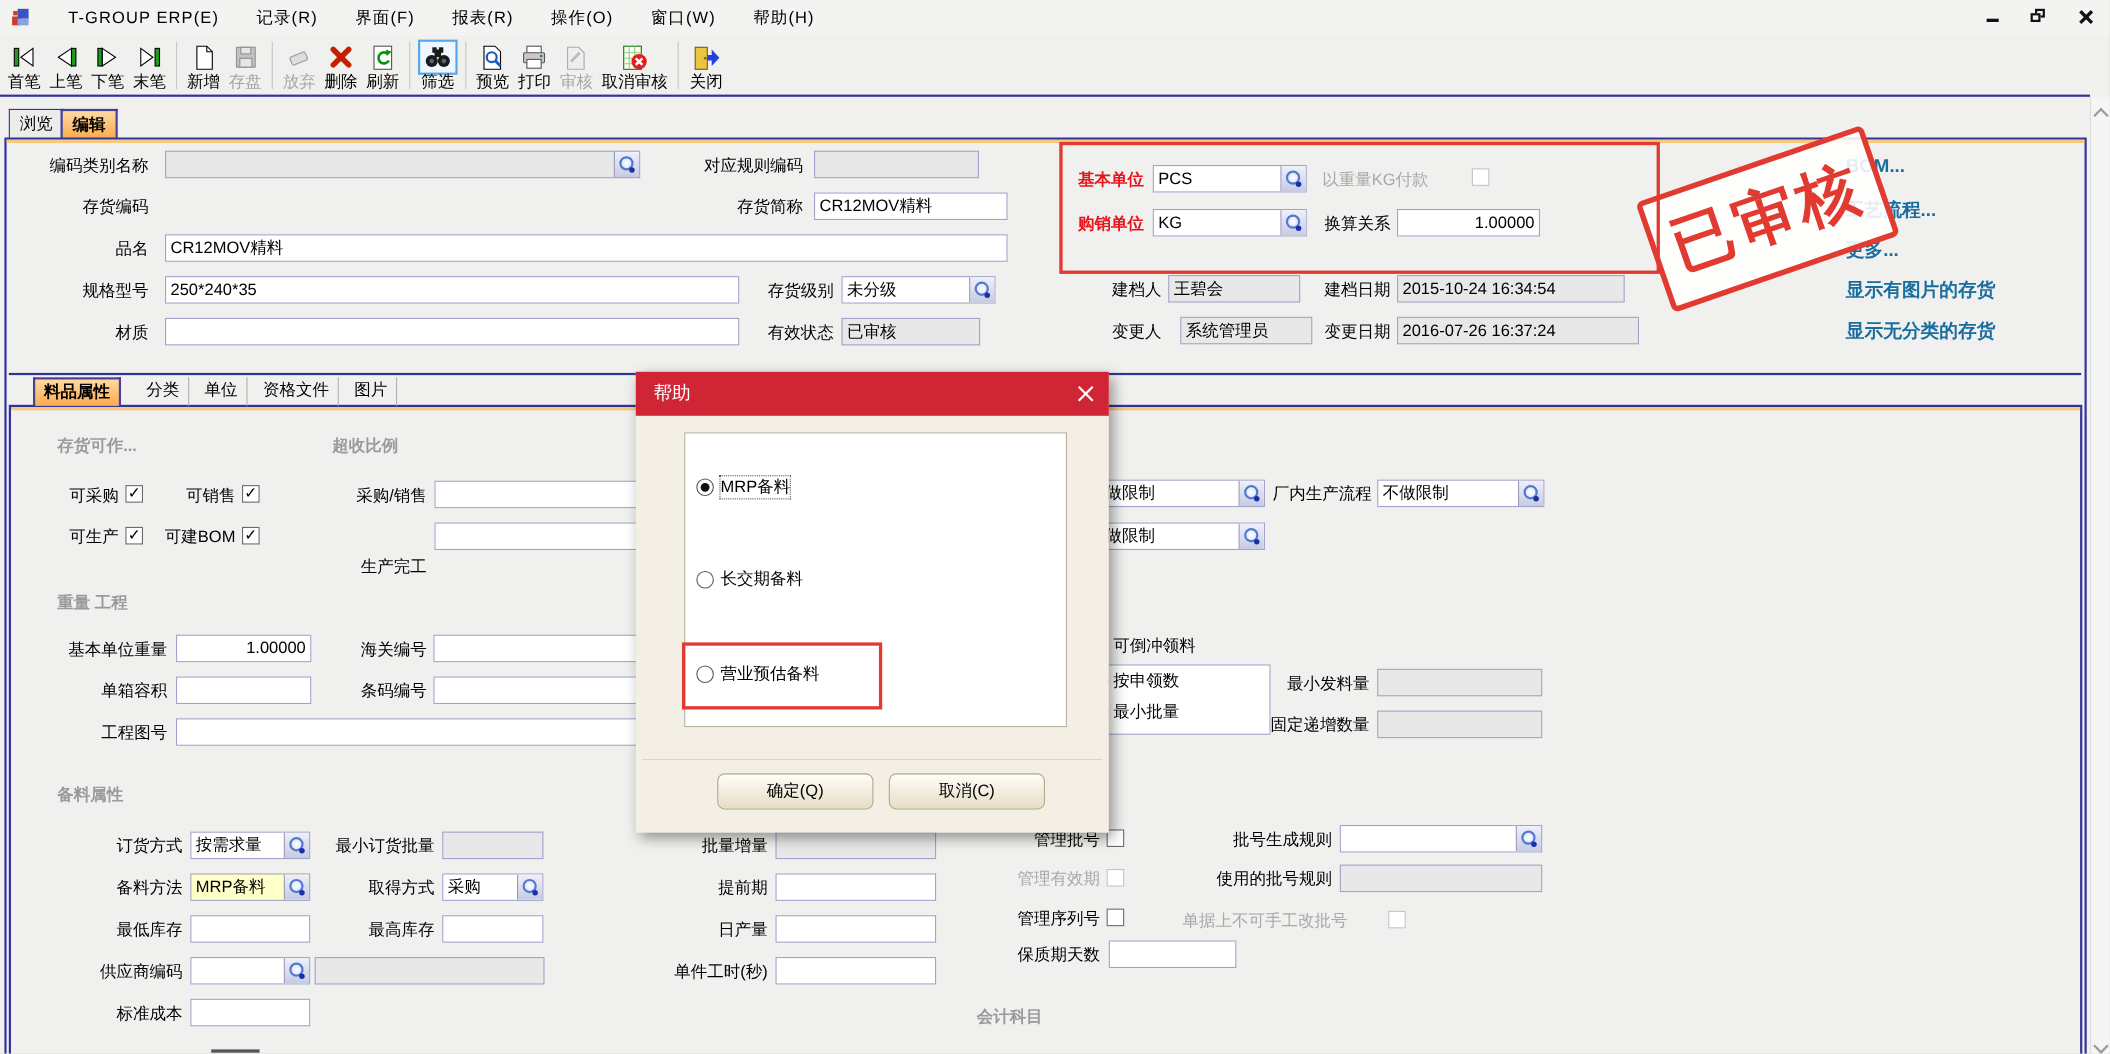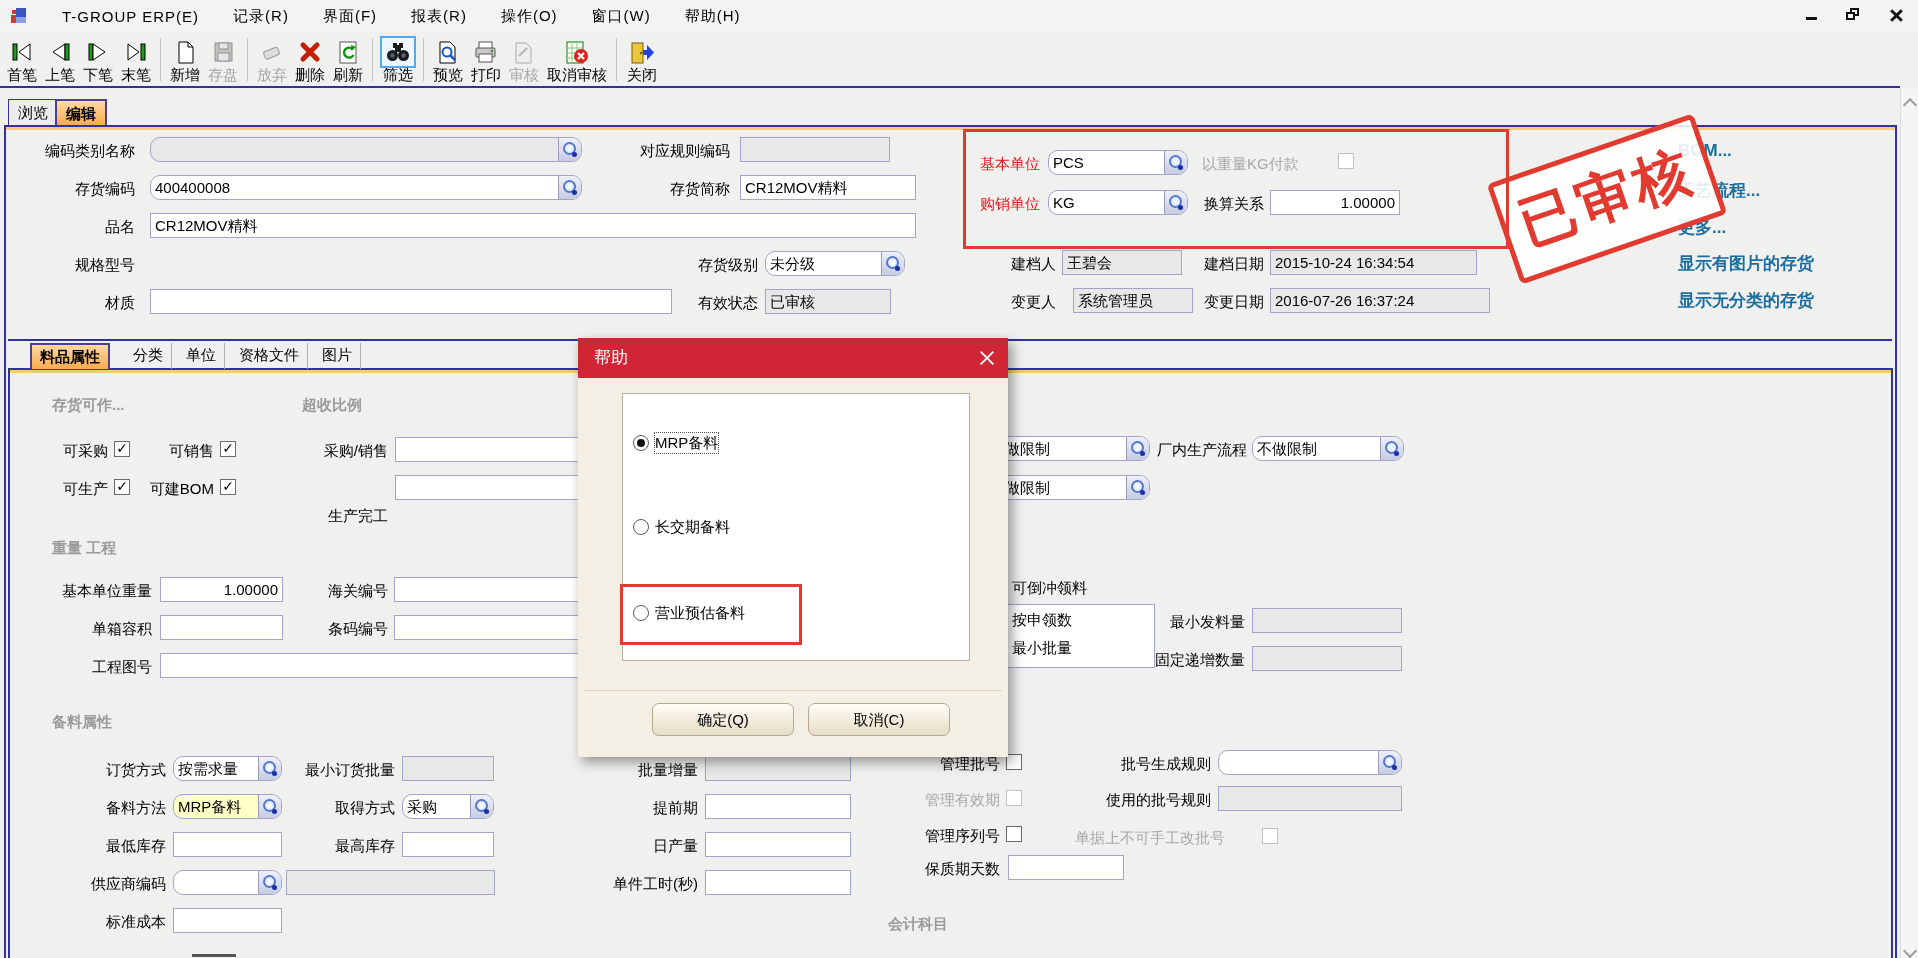--- a/index.html
+++ b/index.html
@@ -40,29 +40,29 @@
   .hr-341{position:absolute;left:8px;top:339px;width:1884px;height:2px;background:#32329b;}
   .stab{position:absolute;top:343px;height:26px;line-height:24px;padding:0 8px;box-sizing:border-box;cursor:default;}
   .stab.active{background:linear-gradient(#ffd9a2,#fbab4c);font-weight:bold;border:2px solid #4a3f96;border-bottom:none;}
   .stab.plain{border-right:1px solid #b0b0b0;}
   .lower-box{position:absolute;left:8px;top:368px;width:1885px;height:600px;border:2px solid #32329b;box-sizing:border-box;}
   .lower-box .tanline{position:absolute;left:0;right:0;top:0;height:3px;background:#f8c87c;}
 
   
   .lbl{position:absolute;height:20px;line-height:20px;text-align:right;white-space:nowrap;}
   .lbl.left{text-align:left;}
-  .lbl.red{color:#e8151d;font-weight:normal;}
+  .lbl.red{color:#e8151d;font-weight:bold;}
   .lbl.dis{color:#a8a8a8;}
   .grp{position:absolute;color:#9a9a9a;font-weight:bold;white-space:nowrap;}
   .box{position:absolute;height:25px;background:#fff;border:1px solid #a3a3cc;line-height:23px;
        padding:0 4px;box-sizing:border-box;white-space:nowrap;overflow:hidden;}
   .box.gray{background:#e8e8e8;}
   .box.yellow{background:#ffffc8;}
   .box.rt{text-align:right;}
-  .combo{padding-right:26px;border-radius:10px;}
+  .combo{padding-right:26px;}
   .lookup{position:absolute;right:0;top:0;bottom:0;width:22px;border-left:1px solid #9a9ab8;
           background:linear-gradient(#eef0fa,#c6cbe2);cursor:pointer;}
   .lookup::before{content:"";position:absolute;left:4px;top:4px;width:9px;height:9px;border:2px solid #5577d0;
                   border-radius:50%;background:radial-gradient(#fff,#cfe0ff);}
   .lookup::after{content:"";position:absolute;left:13px;top:14px;width:5px;height:5px;border-radius:50%;background:#1a2fa8;}
   .cb{position:absolute;width:16px;height:16px;background:#fff;border:1px solid #6a6a6a;box-sizing:border-box;
       font-size:14px;line-height:13px;text-align:center;font-weight:bold;cursor:default;}
   .cb.checked::after{content:"✓";}
   .cb.dis{border-color:#c2c2c2;}
   .radio{position:absolute;width:16px;height:16px;border:1px solid #5a5a5a;border-radius:50%;background:#fff;box-sizing:border-box;cursor:default;}
@@ -287,28 +287,28 @@
   <div class="content-box">
       <div class="tanline"></div>
     </div>
 
   <span class="lbl" style="left:18px;top:141px;width:117px;">编码类别名称</span>
   <div class="box combo gray" style="left:150px;top:137px;width:432px;"><span></span><span class="lookup"></span></div>
   <span class="lbl" style="left:613px;top:141px;width:117px;">对应规则编码</span>
   <div class="box gray" style="left:740px;top:137px;width:150px;"><span></span></div>
 
   <span class="lbl" style="left:18px;top:179px;width:117px;">存货编码</span>
-  <div class="box combo" style="left:150px;top:175px;width:432px;"><span>400400008</span><span class="lookup"></span></div>
   <span class="lbl" style="left:613px;top:179px;width:117px;">存货简称</span>
   <div class="box" style="left:740px;top:175px;width:176px;"><span>CR12MOV精料</span></div>
 
   <span class="lbl" style="left:18px;top:217px;width:117px;">品名</span>
   <div class="box" style="left:150px;top:213px;width:766px;"><span>CR12MOV精料</span></div>
 
   <span class="lbl" style="left:18px;top:255px;width:117px;">规格型号</span>
+  <div class="box" style="left:150px;top:251px;width:522px;"><span>250*240*35</span></div>
   <span class="lbl" style="left:641px;top:255px;width:117px;">存货级别</span>
   <div class="box combo" style="left:765px;top:251px;width:140px;"><span>未分级</span><span class="lookup"></span></div>
 
   <span class="lbl" style="left:18px;top:293px;width:117px;">材质</span>
   <div class="box" style="left:150px;top:289px;width:522px;"><span></span></div>
   <span class="lbl" style="left:641px;top:293px;width:117px;">有效状态</span>
   <div class="box gray" style="left:765px;top:289px;width:126px;"><span>已审核</span></div>
 
   <div class="anno" style="left:963px;top:129px;width:540px;height:114px;"></div>
 

